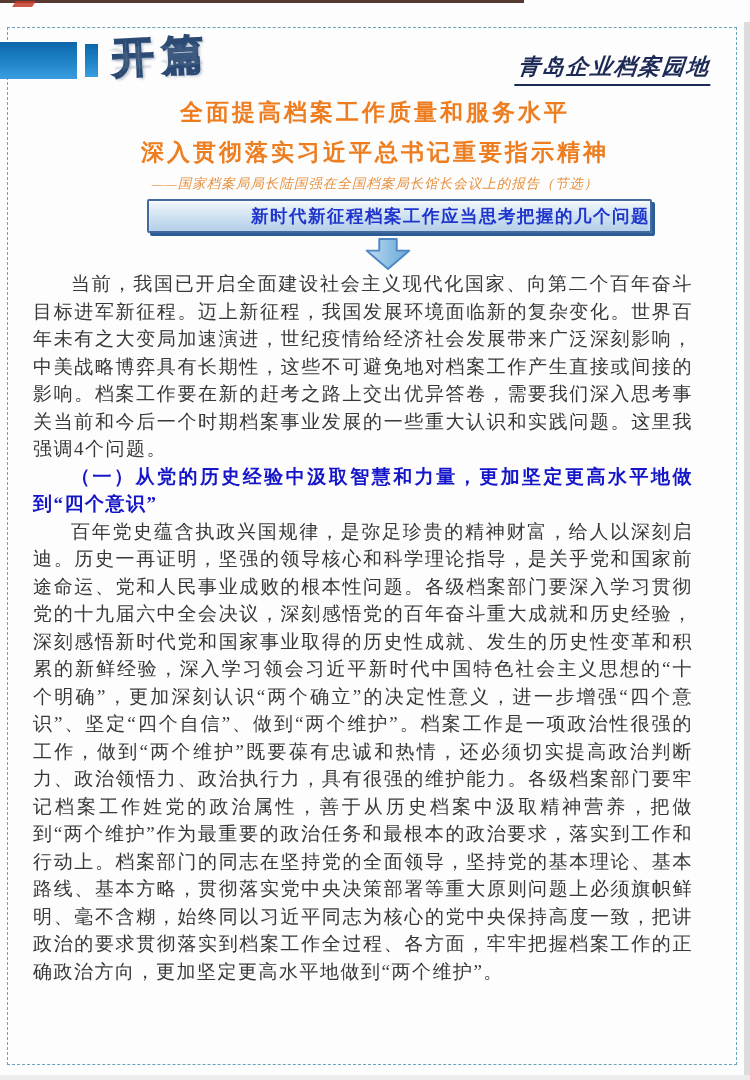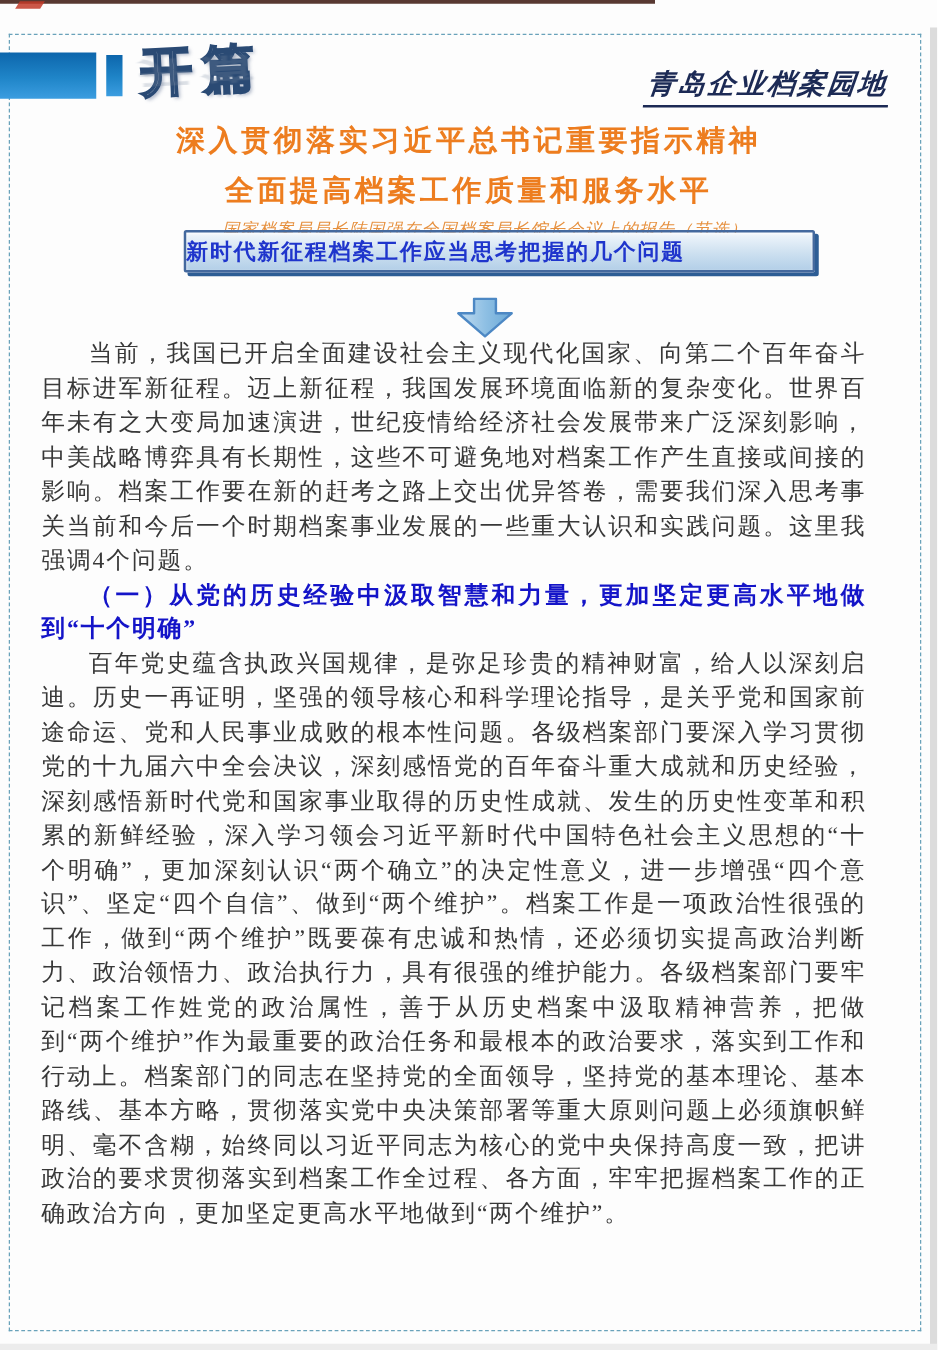--- a/index.html
+++ b/index.html
@@ -54,25 +54,25 @@
   .title-line {
     font-family:"Liberation Sans", sans-serif; font-weight:bold;
     font-size:23px; line-height:40px; letter-spacing:3px; color:#ed7d1f;
   }
   .byline {
     margin-top:3px; font-family:"Liberation Serif", serif; font-style:italic;
     font-weight:normal; font-size:13.5px; letter-spacing:1px; color:#e6903e;text-align:center;
   }
   
   .callout {
-    position:absolute; left:147px; top:184px; width:501px; height:30px;
+    position:absolute; left:147px; top:199px; width:501px; height:30px;
     border:2px solid #44699e; border-radius:2px;
     background:linear-gradient(180deg,#f2f7fc 0%,#cde0f0 55%,#b3cfe8 100%);
     box-shadow:3px 3px 0 #2d5d95, inset 0 1px 2px #ffffff;
-    text-align:left; line-height:30px;
+    text-align:right; line-height:30px;
     font-family:"Liberation Sans", sans-serif; font-weight:bold;
     font-size:17.5px; letter-spacing:1.5px; color:#1f35cc;
   }
   .down-arrow { position:absolute; left:365px; top:238px; width:46px; height:33px; }
   
   .content { position:absolute; left:33px; top:270px; width:660px; }
   .content p {
     margin:0; font-family:"Liberation Serif", serif;
     font-size:19px; line-height:27.5px; letter-spacing:1.5px;
     text-align:justify; text-justify:inter-character; text-indent:2em;
@@ -95,39 +95,39 @@
   <div class="bar-small"></div>
 
   <div class="section-logo">
     <span class="logo-main">开篇</span>
     <span class="logo-reflection">开篇</span>
   </div>
 
   <div class="masthead">青岛企业档案园地</div>
 
   <div class="title-block">
+    <div class="title-line">全面提高档案工作质量和服务水平</div>
     <div class="title-line">深入贯彻落实习近平总书记重要指示精神</div>
-    <div class="title-line">全面提高档案工作质量和服务水平</div>
     <div class="byline">——国家档案局局长陆国强在全国档案局长馆长会议上的报告（节选）</div>
   </div>
 
   <div class="callout">新时代新征程档案工作应当思考把握的几个问题</div>
 
   <div class="down-arrow">
     <svg width="46" height="33" viewBox="0 0 46 34" xmlns="http://www.w3.org/2000/svg">
       <defs>
         <linearGradient id="arrowFill" x1="0" y1="0" x2="1" y2="0">
           <stop offset="0" stop-color="#c3dcf0"></stop>
           <stop offset="0.5" stop-color="#8fc0e4"></stop>
           <stop offset="1" stop-color="#6aa8d6"></stop>
         </linearGradient>
       </defs>
       <polygon points="14,1 32,1 32,13 45,13 23,32 1,13 14,13" fill="url(#arrowFill)" stroke="#4d88c4" stroke-width="2" stroke-linejoin="round"></polygon>
     </svg>
   </div>
 
   <div class="content">
     <p class="para">当前，我国已开启全面建设社会主义现代化国家、向第二个百年奋斗目标进军新征程。迈上新征程，我国发展环境面临新的复杂变化。世界百年未有之大变局加速演进，世纪疫情给经济社会发展带来广泛深刻影响，中美战略博弈具有长期性，这些不可避免地对档案工作产生直接或间接的影响。档案工作要在新的赶考之路上交出优异答卷，需要我们深入思考事关当前和今后一个时期档案事业发展的一些重大认识和实践问题。这里我强调4个问题。</p>
-    <p class="sub-heading">（一）从党的历史经验中汲取智慧和力量，更加坚定更高水平地做到“十个明确”</p>
+    <p class="sub-heading">（一）从党的历史经验中汲取智慧和力量，更加坚定更高水平地做到“四个意识”</p>
     <p class="para">百年党史蕴含执政兴国规律，是弥足珍贵的精神财富，给人以深刻启迪。历史一再证明，坚强的领导核心和科学理论指导，是关乎党和国家前途命运、党和人民事业成败的根本性问题。各级档案部门要深入学习贯彻党的十九届六中全会决议，深刻感悟党的百年奋斗重大成就和历史经验，深刻感悟新时代党和国家事业取得的历史性成就、发生的历史性变革和积累的新鲜经验，深入学习领会习近平新时代中国特色社会主义思想的“十个明确”，更加深刻认识“两个确立”的决定性意义，进一步增强“四个意识”、坚定“四个自信”、做到“两个维护”。档案工作是一项政治性很强的工作，做到“两个维护”既要葆有忠诚和热情，还必须切实提高政治判断力、政治领悟力、政治执行力，具有很强的维护能力。各级档案部门要牢记档案工作姓党的政治属性，善于从历史档案中汲取精神营养，把做到“两个维护”作为最重要的政治任务和最根本的政治要求，落实到工作和行动上。档案部门的同志在坚持党的全面领导，坚持党的基本理论、基本路线、基本方略，贯彻落实党中央决策部署等重大原则问题上必须旗帜鲜明、毫不含糊，始终同以习近平同志为核心的党中央保持高度一致，把讲政治的要求贯彻落实到档案工作全过程、各方面，牢牢把握档案工作的正确政治方向，更加坚定更高水平地做到“两个维护”。</p>
   </div>
 
 </div>
 
 </body></html>

